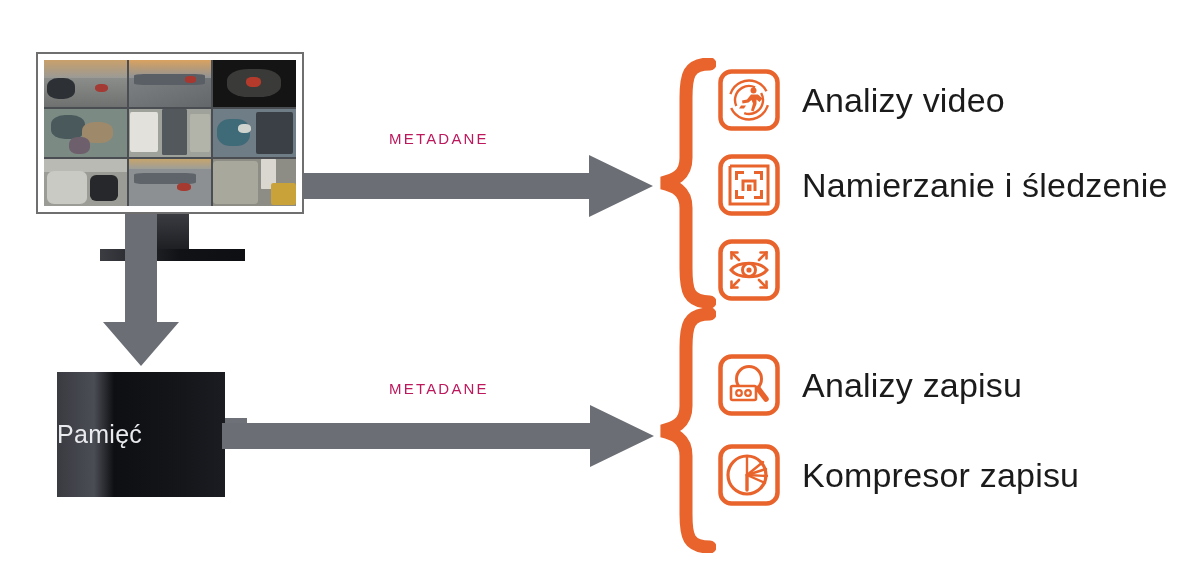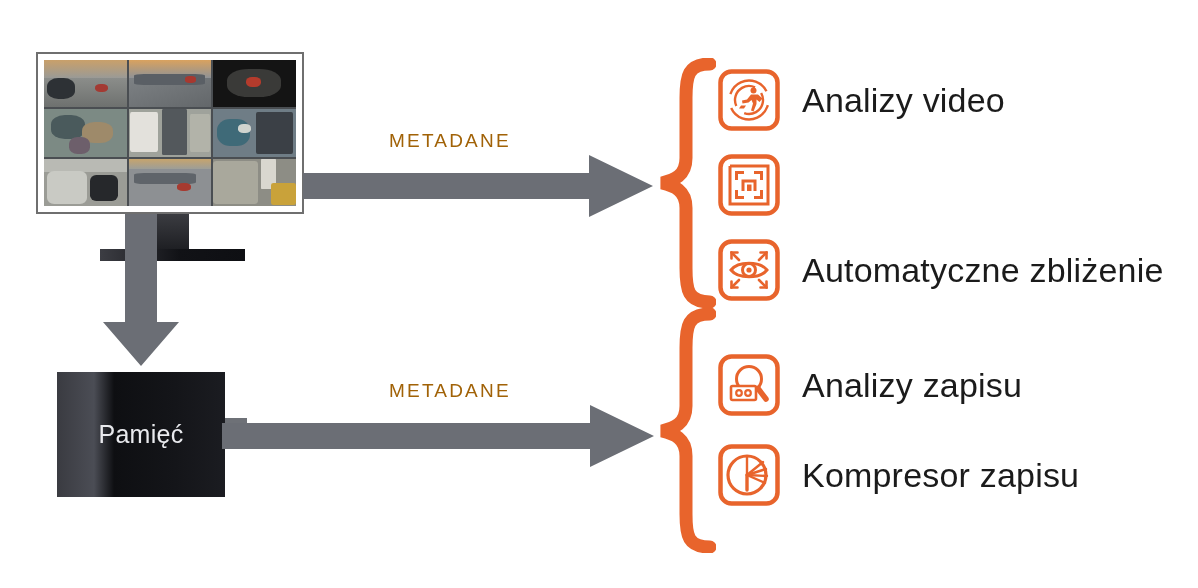--- a/index.html
+++ b/index.html
@@ -91,21 +91,21 @@
   
   #storage {
     position: absolute;
     left: 57px;
     top: 372px;
     width: 168px;
     height: 125px;
     background: linear-gradient(90deg, #3a3b41 0%, #4b4d55 22%, #0e0f12 34%, #141519 70%, #1b1c21 100%);
     display: flex;
     align-items: center;
-    justify-content: center;
+    justify-content: flex-start;
   }
   #storage-label {
     color: #e9eaee;
     font-size: 25px;
     letter-spacing: 0.3px;
     font-family: "Liberation Sans", sans-serif;
   }
   #storage-nub {
     position: absolute;
     left: 225px;
@@ -117,22 +117,22 @@
 
   
   .meta-arrow {
     position: absolute;
   }
   #arrow-top { left: 303px; top: 155px; width: 350px; height: 62px; }
   #arrow-bottom { left: 222px; top: 405px; width: 432px; height: 62px; }
 
   .meta-label {
     position: absolute;
-    color: #a16207;
-    font-size: 19px;
+    color: #be185d;
+    font-size: 15px;
     letter-spacing: 2.2px;
     font-family: "Liberation Sans", sans-serif;
     white-space: nowrap;
   }
   #meta-label-top { left: 389px; top: 130px; }
   #meta-label-bottom { left: 389px; top: 380px; }
 
   
   .brace {
     position: absolute;
@@ -296,40 +296,40 @@
         <path d="M18.5 26 L18.5 18.5 L26 18.5"></path>
         <path d="M36 18.5 L43.5 18.5 L43.5 26"></path>
         <path d="M43.5 36 L43.5 43.5 L36 43.5"></path>
         <path d="M26 43.5 L18.5 43.5 L18.5 36"></path>
       </g>
       <g fill="none" stroke="#E8642C" stroke-width="3">
         <path d="M25 37 L25 27 L37 27 L37 37"></path>
       </g>
       <rect x="29" y="30.5" width="4.5" height="6.5" fill="#E8642C"></rect>
     </svg>
+    <span class="feature-label">Namierzanie i śledzenie</span>
   </div>
 
   <div id="feature-2" class="feature-row">
     <svg class="feature-icon" viewBox="0 0 62 62">
       <rect x="2.5" y="2.5" width="57" height="57" rx="11" ry="11" fill="#ffffff" stroke="#E8642C" stroke-width="4.5"></rect>
       <g stroke="#E8642C" stroke-width="2.6" fill="none" stroke-linecap="round">
         <path d="M21 21 L13.5 13.5"></path>
           <path d="M13.5 19.5 L13.5 13.5 L19.5 13.5"></path>
         <path d="M41 21 L48.5 13.5"></path>
           <path d="M42.5 13.5 L48.5 13.5 L48.5 19.5"></path>
         <path d="M41 41 L48.5 48.5"></path>
           <path d="M48.5 42.5 L48.5 48.5 L42.5 48.5"></path>
         <path d="M21 41 L13.5 48.5"></path>
           <path d="M19.5 48.5 L13.5 48.5 L13.5 42.5"></path>
       </g>
       <path d="M13 31 C20 22 42 22 49 31 C42 40 20 40 13 31 Z" fill="none" stroke="#E8642C" stroke-width="3"></path>
       <circle cx="31" cy="31" r="6.5" fill="none" stroke="#E8642C" stroke-width="3"></circle>
       <circle cx="31" cy="31" r="2.6" fill="#E8642C"></circle>
     </svg>
-    <span class="feature-label">Automatyczne zbliżenie</span>
   </div>
 
   <div id="feature-3" class="feature-row">
     <svg class="feature-icon" viewBox="0 0 62 62">
       <rect x="2.5" y="2.5" width="57" height="57" rx="11" ry="11" fill="#ffffff" stroke="#E8642C" stroke-width="4.5"></rect>
       <circle cx="31" cy="25" r="12.5" fill="none" stroke="#E8642C" stroke-width="3"></circle>
       <path d="M40 34.5 L48 45" stroke="#E8642C" stroke-width="5.5" stroke-linecap="round"></path>
       <rect x="13" y="32" width="25" height="14" rx="1.5" fill="#ffffff" stroke="#E8642C" stroke-width="2.6"></rect>
       <circle cx="21" cy="39" r="2.8" fill="none" stroke="#E8642C" stroke-width="2.2"></circle>
       <circle cx="30" cy="39" r="2.8" fill="none" stroke="#E8642C" stroke-width="2.2"></circle>

